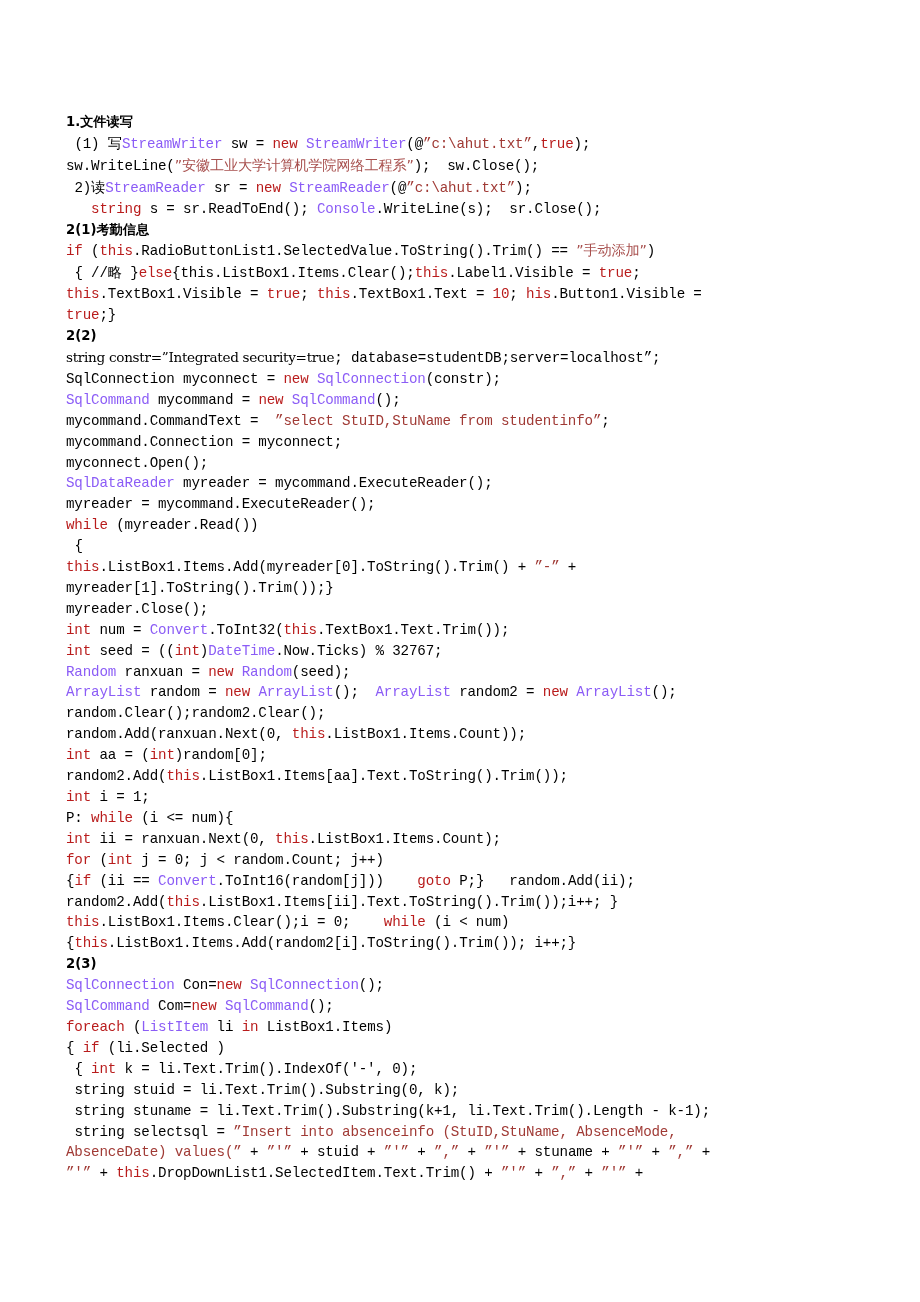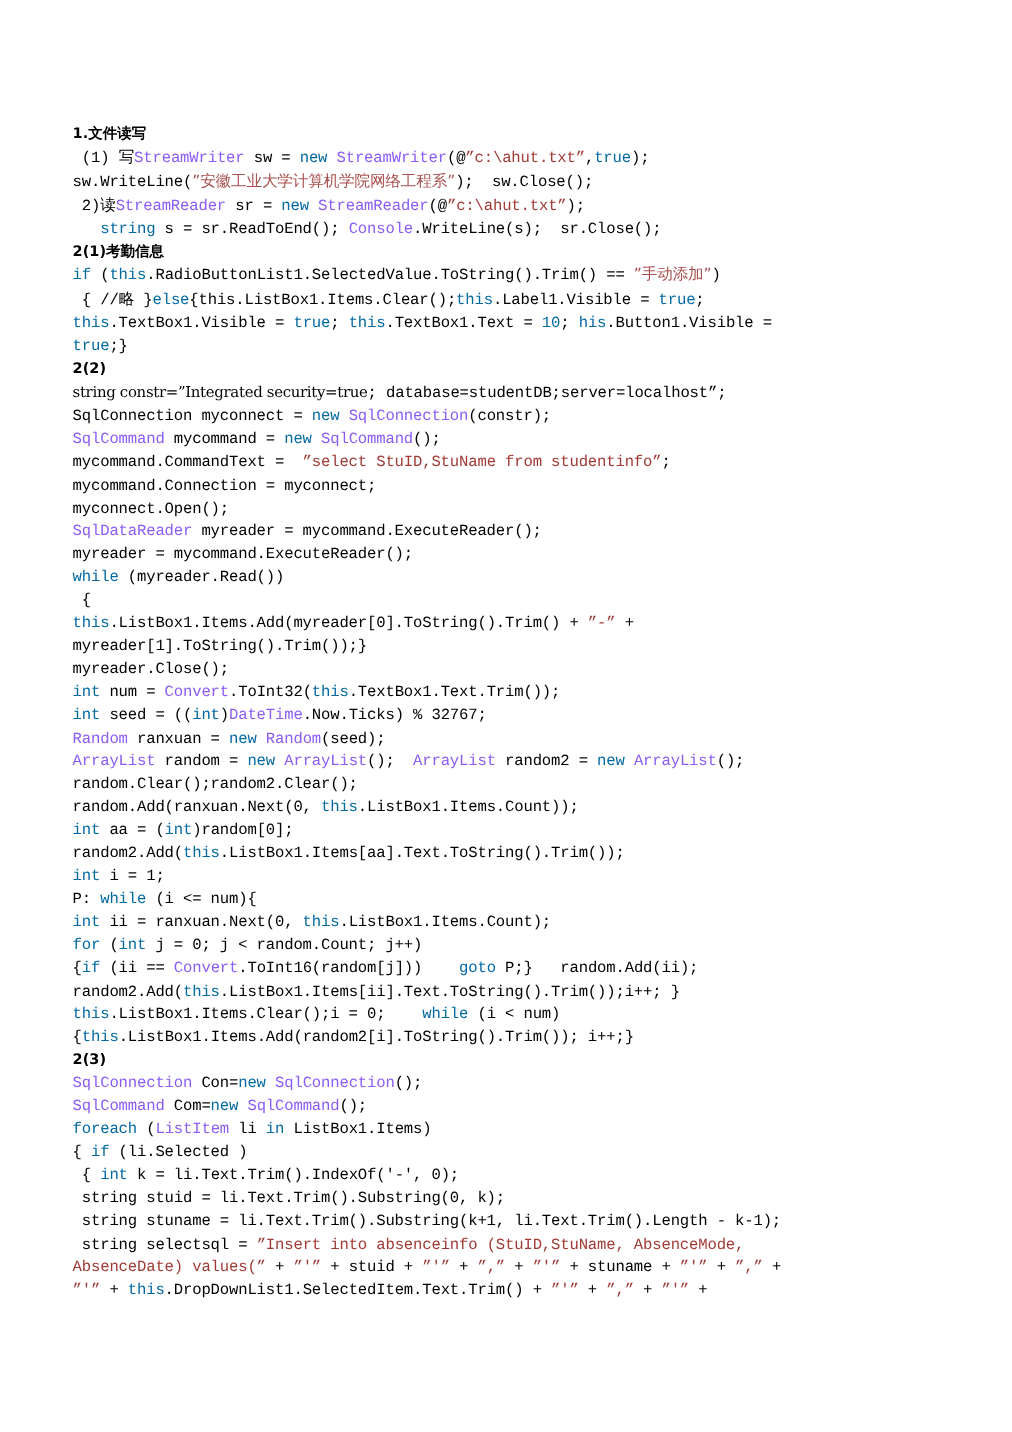--- a/index.html
+++ b/index.html
@@ -44,21 +44,21 @@
     color: #000000;
     letter-spacing: 0px;
   }
   
   .serif-run {
     font-family: "DejaVu Serif", "Liberation Serif", serif;
     font-size: 13.6px;
     letter-spacing: -0.3px;
   }
   
-  .kw   { color: #0369a1; }   
+  .kw   { color: #b91c1c; }   
   .type { color: #8b5cf6; }   
   .str  { color: #A03A35; text-align: right; }   
   .strc { color: #A8504E; }   
   .plain{ color: #000000; }
   .cjk  { font-family: "DejaVu Sans", "Liberation Sans", sans-serif; }
 </style>
 </head>
 <body>
 
 <div id="page">

